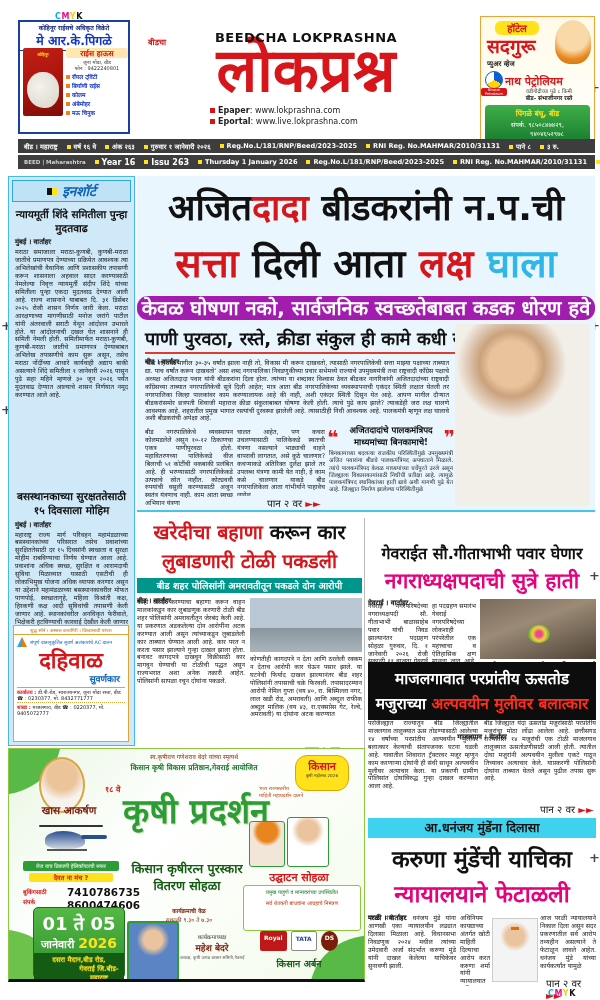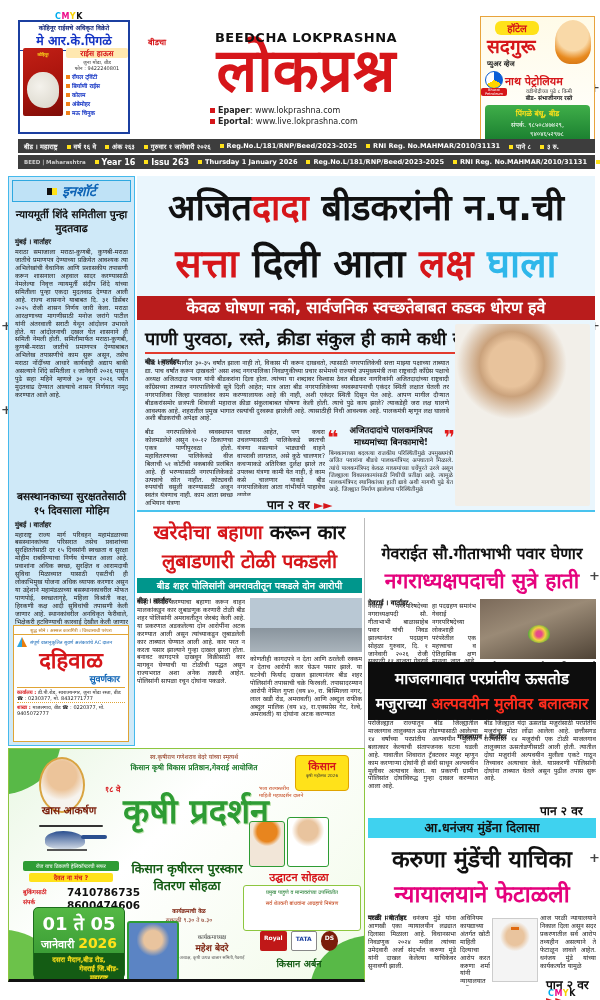--- a/index.html
+++ b/index.html
@@ -7,21 +7,21 @@
   .abs{position:absolute;}
   .b{font-weight:bold;}
   .c{text-align:center;}
   .j{text-align:justify;}
   .red{color:#d6161a;}
   .mag{color:#e5027d;}
   .cyan{color:#2fb7ea;}
   .white{color:#fff;}
   .tiny{font-size:6.3px;line-height:1.26;color:#1c1c1c;}
   .dl{font-size:6.8px;font-weight:bold;color:#111;}
-  .cont{font-size:12px;font-weight:bold;color:#111;}
+  .cont{font-size:10px;font-weight:normal;color:#111;}
   .cont i{color:#d6161a;font-style:normal;}
   .plus{color:#444;font-size:13px;font-weight:bold;}
   .cmyk span{font-size:8px;font-weight:bold;letter-spacing:0.5px;}
   .yb{display:inline-block;width:4px;height:4px;background:#ffe21a;margin-right:3px;vertical-align:middle;}
   .ib-row{display:flex;align-items:center;background:#3d3d3d;color:#fff;height:14px;padding:0 6px;gap:9px;white-space:nowrap;}
   .ib-row .it{font-size:6.6px;font-weight:bold;}
   .ob{display:inline-block;width:4px;height:4px;background:#f08019;margin-right:2px;vertical-align:middle;}
   .ph{background:#cdd6dd;}
   .q{color:#e21a1a;font-size:19px;line-height:10px;font-weight:bold;}
   .col{position:absolute;overflow:hidden;}
@@ -135,21 +135,21 @@
     <div class="c b" style="font-size:22px;color:#d6161a;line-height:1.05;">दहिवाळ</div>
     <div class="b" style="font-size:9px;color:#0d63b5;text-align:right;margin-right:8px;">सुवर्णकार</div>
     <div style="font-size:5px;color:#222;margin:2px 3px 0;border-top:1px solid #e0a435;padding-top:1px;"><b class="red">कार्यालय :</b> <span>डी.पी.रोड, स्वराज्यनगर, जुना मोंढा रस्ता, बीड</span> <span>☎ : 0230377, मो. 8432771777</span></div>
     <div style="font-size:5px;color:#222;margin:1px 3px 0;border-top:1px dotted #e0a435;padding-top:1px;"><b class="red">शाखा :</b> <span>माजलगाव, बीड</span> <span>☎ : 0220377, मो. 9405072777</span></div>
   </div>
 </div>
 
 <div class="abs" style="left:137px;top:176px;width:458px;height:336px;background:#eaf6fd;border-bottom:2px solid #49c3ee;box-sizing:border-box;">
   <div class="c b hl" style="font-size:36px;margin-top:6px;color:#111;"><span>अजित</span><span class="red">दादा</span><span> बीडकरांनी न.प.ची</span></div>
   <div class="c b hl" style="font-size:39px;margin-top:4px;color:#111;"><span class="red">सत्ता</span><span> दिली आता </span><span class="red">लक्ष</span><span class="cyan"> घाला</span></div>
-  <div class="c b white" style="background:#b91c1c;font-size:16px;height:24px;line-height:24px;margin-top:8px;">केवळ घोषणा नको, सार्वजनिक स्वच्छतेबाबत कडक धोरण हवे</div>
+  <div class="c b white" style="background:#a21caf;font-size:20px;height:24px;line-height:24px;margin-top:8px;border-radius:11px;">केवळ घोषणा नको, सार्वजनिक स्वच्छतेबाबत कडक धोरण हवे</div>
   <div class="b" style="font-size:18px;color:#111;margin:6px 0 0 8px;">पाणी पुरवठा, रस्ते, क्रीडा संकुल ही कामे कधी सुरू होणार?</div>
   <div style="width:330px;height:2px;background:#e23b2e;margin:2px 0 3px 8px;"></div>
   <div class="dl" style="margin-left:8px;">बीड । वार्ताहर</div>
   <div class="tiny j col" style="left:8px;top:183px;width:304px;height:66px;">'बीड शहराचा मागील ३०-३५ वर्षांत झाला नाही तो, विकास मी करून दाखवतो, त्यासाठी नगरपालिकेची सत्ता माझ्या पक्षाच्या ताब्यात द्या. पाच वर्षांत करून दाखवतो' असा शब्द नगरपालिका निवडणुकीच्या प्रचार सभेमध्ये राज्याचे उपमुख्यमंत्री तथा राष्ट्रवादी काँग्रेस पक्षाचे अध्यक्ष अजितदादा पवार यांनी बीडकरांना दिला होता. त्यांच्या या शब्दावर विश्वास ठेवत बीडकर नागरिकांनी अजितदादांच्या राष्ट्रवादी काँग्रेसच्या ताब्यात नगरपालिकेची सूत्रे दिली आहेत; मात्र आता बीड नगरपालिकेच्या व्यवस्थापनाची एकंदर स्थिती लक्षात घेतली तर नगरपालिका जिल्हा पालकांवर काम करण्यालायक आहे की नाही, अशी एकंदर स्थिती दिसून येत आहे. आपण मागील दौऱ्यात बीडकरांसमोर छत्रपती शिवाजी महाराज क्रीडा संकुलाबाबत घोषणा केली होती. त्याचे पुढे काय झाले? त्याकडेही जरा लक्ष घालणे आवश्यक आहे. शहरातील प्रमुख भागात रस्त्यांची दुरवस्था झालेली आहे. त्यासाठीही निधी आवश्यक आहे. पालकमंत्री म्हणून लक्ष घालावे अशी बीडकरांची अपेक्षा आहे.</div>
   <div class="ph abs" style="left:318px;top:148px;width:135px;height:182px;background:radial-gradient(circle at 42% 22%,#e8c39c 14%,#caa27c 20%,#f2efe9 34%),linear-gradient(180deg,#dfe9ef,#f4f1ea);border-radius:2px;"></div>
   <div class="tiny j col" style="left:8px;top:252px;width:88px;height:78px;">बीड नगरपालिकेचे व्यवस्थापन कोलमडलेले असून १०-१२ ठिकाणचा एकत्र पाणीपुरवठा होतो. महावितरणच्या पालिकेकडे वीज बिलाची ५१ कोटींची थकबाकी प्रलंबित आहे. ही भरण्यासाठी नगरपालिकेकडे उत्पन्नाचे स्रोत नाहीत. कोट्यवधी रुपयांची वसुली करण्यासाठी अजून स्वतंत्र यंत्रणाच नाही. काम आता स्वच्छ अभियान यंत्रणा</div>
   <div class="tiny j col" style="left:100px;top:252px;width:88px;height:68px;">चालत आहेत, पण कचरा उचलण्यासाठी पालिकेकडे स्वतःची यंत्रणा नसल्याने भाड्याची वाहने वापरावी लागतात, असे कुठे चालणार? कचऱ्याकडे अतिरिक्त दुर्लक्ष झाले तर उपलब्ध यंत्रणा कामी येत नाही, हे काम कसे चालणार याकडे बीड नगरपालिकेला आता गांभीर्याने पाहावेच लागेल.</div>
   <div class="cont abs" style="left:130px;top:320px;"><span>पान २ वर </span><i>►►</i></div>
   <div class="abs" style="left:192px;top:248px;width:124px;height:84px;">
     <span class="q abs" style="left:-2px;top:8px;">❝</span>
@@ -255,21 +255,21 @@
   <div class="abs c" style="left:140px;top:158px;width:80px;font-size:5.8px;color:#7a1d0a;line-height:1.5;">
       <div class="b">कार्यक्रमाची वेळ</div>
       <div>सकाळी ९.३० ते ७.३०</div>
     </div>
   <div class="ph abs" style="left:118px;top:172px;width:48px;height:56px;background:radial-gradient(circle at 50% 30%,#e9c49e 20%,#5b84c4 36%),linear-gradient(180deg,#f0f4f8,#c9d4e2);border:2px solid #2e9c34;border-radius:3px;"></div>
   <div class="abs c" style="left:168px;top:184px;width:70px;">
     <div style="font-size:5.8px;color:#333;">कार्यक्रमाध्यक्ष</div>
     <div class="b" style="font-size:9px;color:#7a1d0a;">महेश बेदरे</div>
     <div style="font-size:4.4px;color:#555;">अध्यक्ष, कृषी उत्पन्न बाजार समिती,गेवराई</div>
   </div>
-  <div class="abs" style="left:286px;top:6px;width:52px;height:34px;background:#ffe21a;border-radius:4px;border:1px solid #e0a400;">
+  <div class="abs" style="left:286px;top:6px;width:52px;height:34px;background:#ffe21a;border-radius:12px;border:1px solid #e0a400;">
     <div class="c b" style="font-size:11px;color:#d6161a;margin-top:2px;">किसान</div>
     <div class="c" style="font-size:4.2px;color:#333;">कृषी महोत्सव 2026</div>
   </div>
   <div class="ph abs" style="left:240px;top:72px;width:34px;height:44px;background:radial-gradient(circle at 50% 22%,#e8851e 26%,#f2e6d8 38%),linear-gradient(180deg,#fff,#ddd);border:1px solid #2e9c34;border-radius:3px;"></div>
   <div class="ph abs" style="left:278px;top:68px;width:40px;height:48px;background:radial-gradient(circle at 50% 26%,#e9c49e 24%,#fff 40%),linear-gradient(180deg,#fafafa,#d8d8d8);border:1px solid #2e9c34;border-radius:3px;"></div>
   <div class="abs c b" style="left:232px;top:120px;width:116px;font-size:11px;color:#d6161a;">उद्घाटन सोहळा</div>
   <div class="abs" style="left:234px;top:136px;width:112px;height:40px;background:#ffffff;border:1px solid #8dc63f;border-radius:3px;padding:2px;">
     <div class="c" style="font-size:5.2px;color:#1c7a2c;">प्रमुख पाहुणे व मान्यवरांच्या उपस्थितीत</div>
     <div class="c" style="font-size:5.2px;color:#c03c10;margin-top:3px;">सर्व शेतकरी बांधवांना आग्रहाचे निमंत्रण</div>
   </div>

